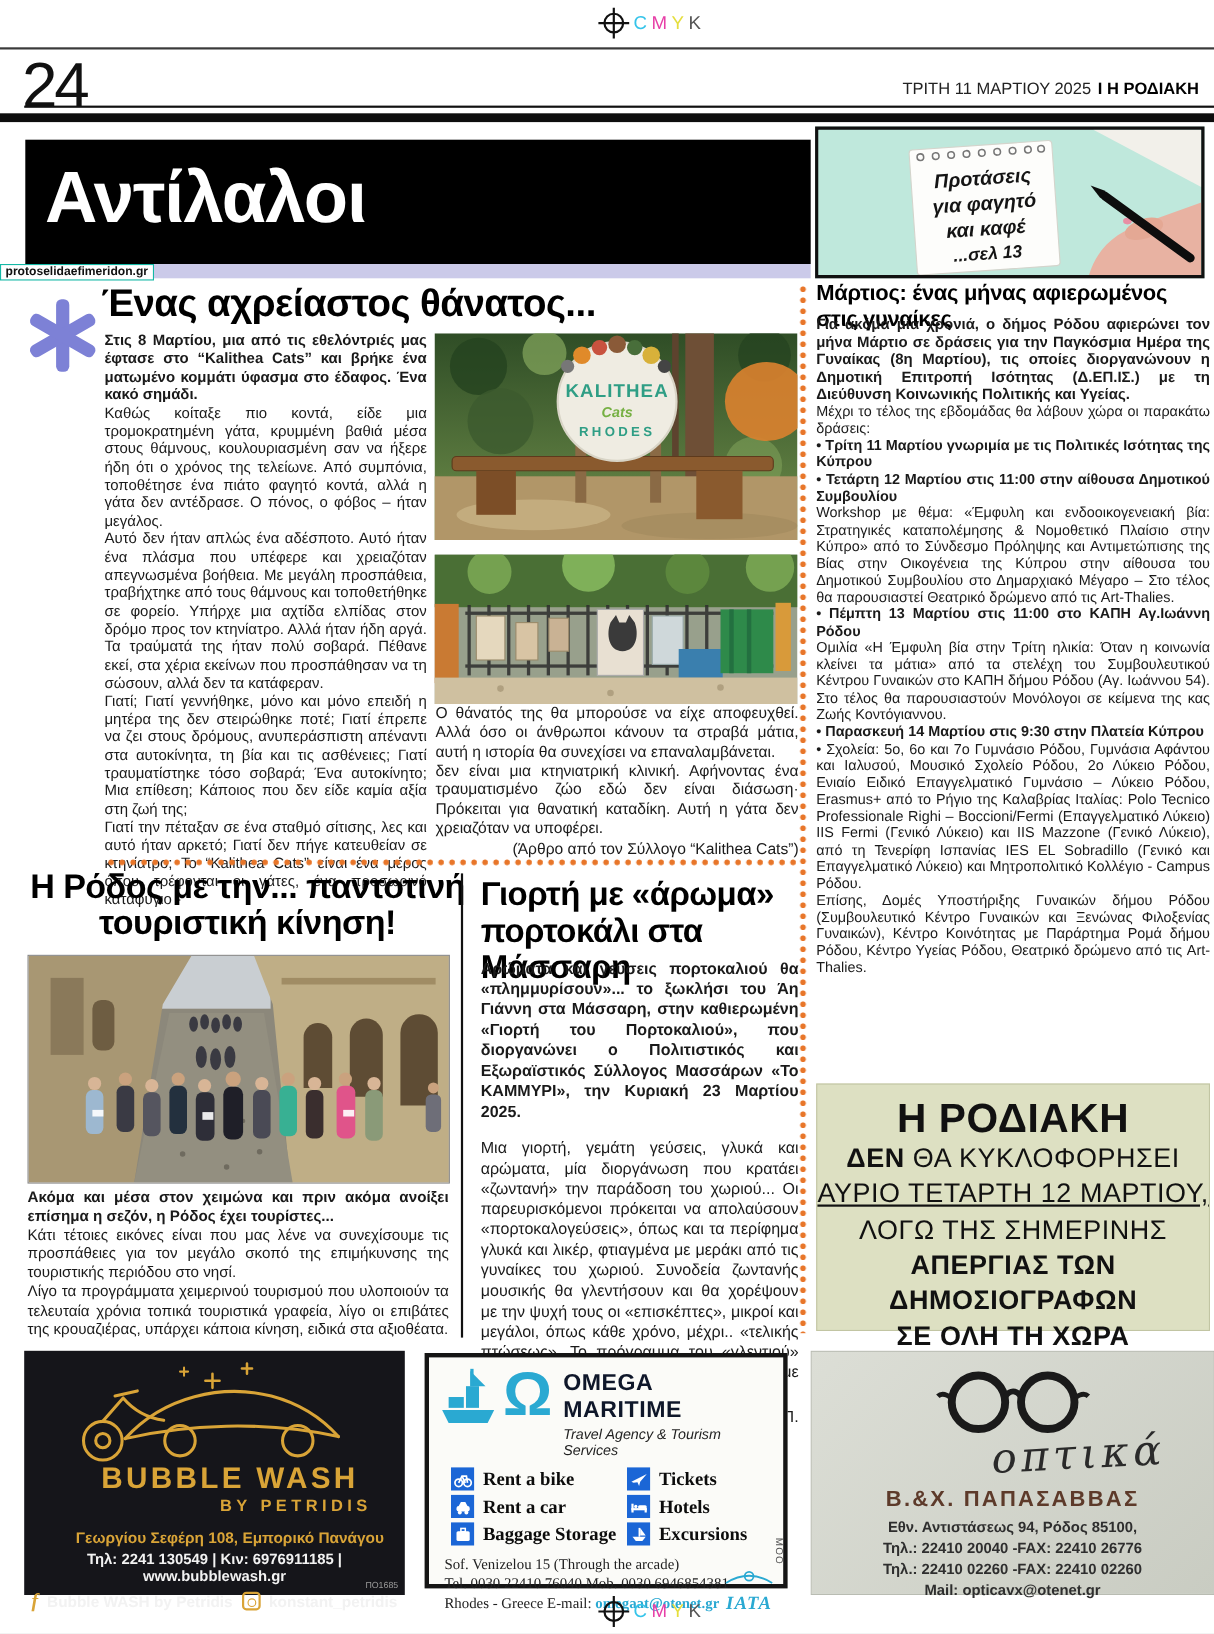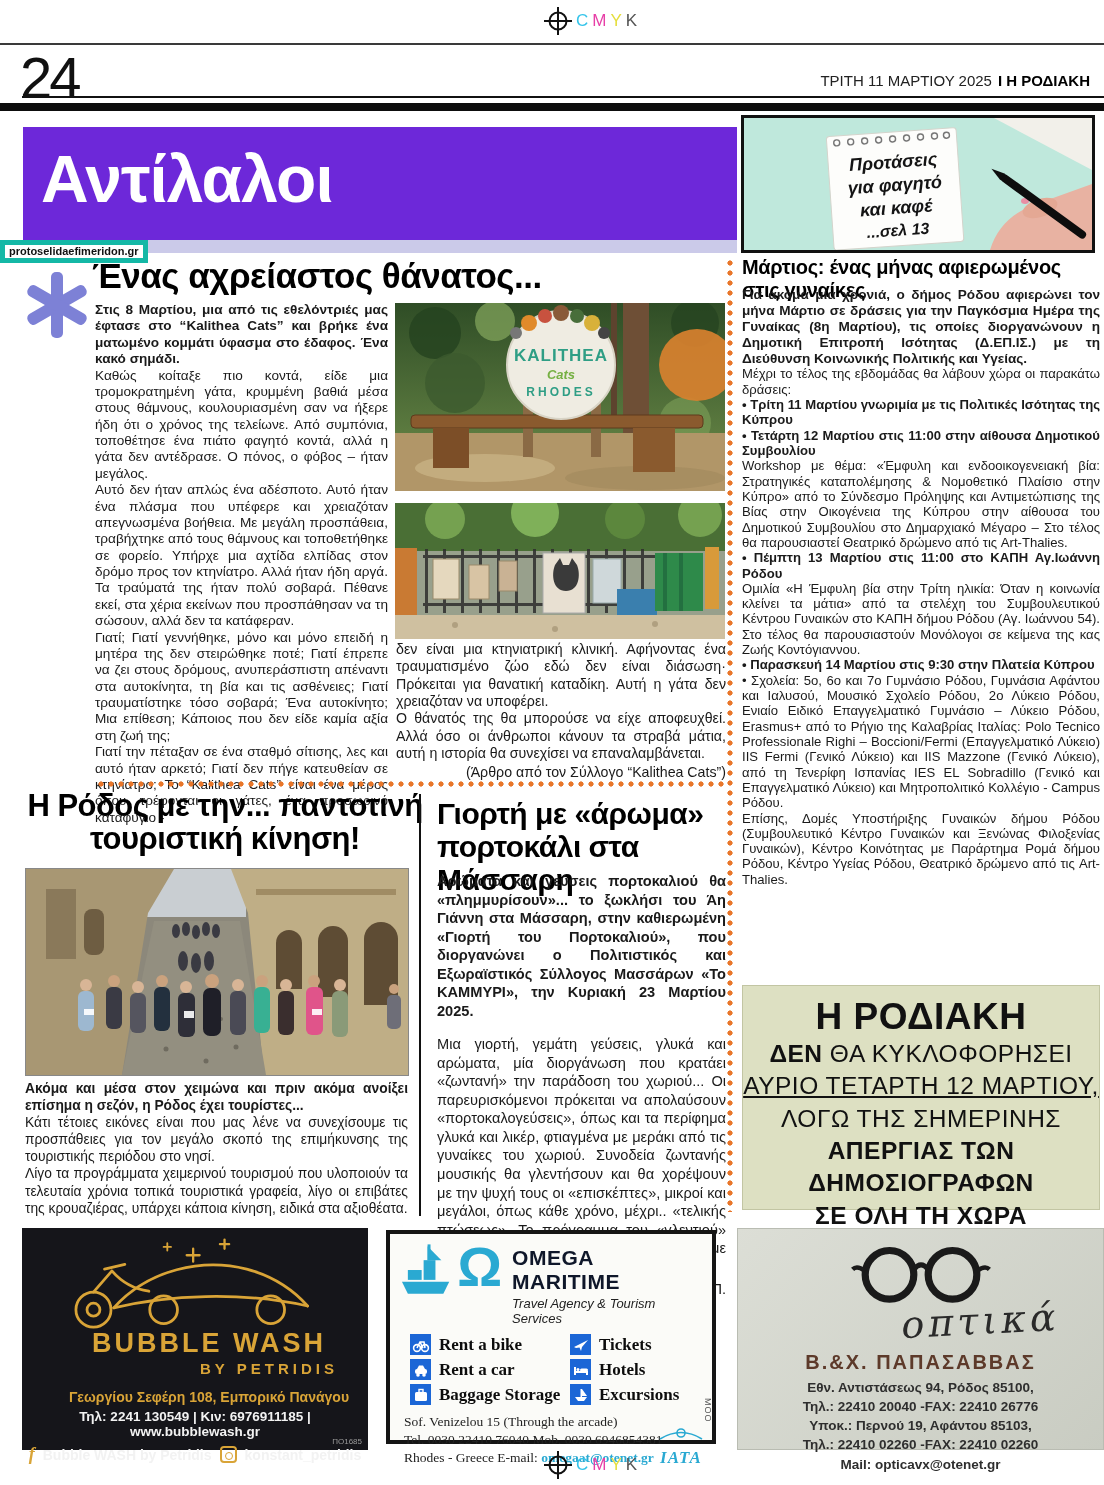--- a/index.html
+++ b/index.html
@@ -14,24 +14,24 @@
   .pagenum{left:20px;top:44px;font-size:58px;font-weight:300;letter-spacing:-3px;color:#111;}
   .hairline2{left:22px;top:96px;width:1082px;height:2px;background:#111;}
   .dateline{right:14px;top:72px;font-size:15px;color:#222;}
   .dateline .brand{font-weight:bold;margin-left:6px;color:#000;}
   .blackbar{left:0;top:103px;width:1104px;height:8px;background:#0d0d0d;}
   
   .regmark{display:flex;align-items:center;gap:3px;}
   .regmark .lt{font-size:17px;letter-spacing:1px;}
   .c-c{color:#35c4ea}.c-m{color:#e73fa7}.c-y{color:#e5de3d}.c-k{color:#555}
   
-  .banner{left:23px;top:127px;width:714px;height:113px;background:#6d28d9;}
+  .banner{left:23px;top:127px;width:714px;height:113px;background:#000000;}
   .banner .t{position:absolute;left:18px;top:14px;color:#fff;font-size:66px;font-weight:bold;letter-spacing:-1px;}
   .bannerstrip{left:23px;top:240px;width:714px;height:13px;background:#cbcae9;}
-  .watermark{left:0;top:240px;height:13px;padding:0 4px;background:#fff;border:5px solid #14b8a6;
+  .watermark{left:0;top:240px;height:13px;padding:0 4px;background:#fff;border:1px solid #14b8a6;
              font-size:11px;font-weight:bold;color:#111;line-height:13px;}
   
   .teaser{left:741px;top:115px;width:354px;height:138px;border:3px solid #111;background:#bfe8dc;box-sizing:border-box;}
   
   .star{left:24px;top:270px;}
   .cat-title{left:92px;top:256px;width:640px;font-size:35px;font-weight:800;letter-spacing:-0.5px;color:#000;}
   .colA{left:95px;top:302px;width:293px;font-size:13.6px;line-height:1.205;}
   .photo{left:395px;top:303px;width:330px;}
   .colB{left:396px;top:641px;width:330px;font-size:14.2px;line-height:1.22;}
   .byline{text-align:right;margin-top:2px;}
@@ -251,22 +251,22 @@
         <rect x="284" y="50" width="4" height="58" fill="#237040"></rect>
       <rect x="310" y="44" width="14" height="62" fill="#d89a3a"></rect>
       <rect x="0" y="112" width="330" height="24" fill="#cfc0a0"></rect>
       <circle cx="60" cy="122" r="3" fill="#b0a080"></circle>
         <circle cx="160" cy="126" r="3" fill="#b0a080"></circle>
         <circle cx="260" cy="121" r="3" fill="#b0a080"></circle>
     </svg>
   </div>
 
   <div class="abs colB j">
+    <p>Ο θάνατός της θα μπορούσε να είχε αποφευχθεί. Αλλά όσο οι άνθρωποι κάνουν τα στραβά μάτια, αυτή η ιστορία θα συνεχίσει να επαναλαμβάνεται.</p>
     <p>δεν είναι μια κτηνιατρική κλινική. Αφήνοντας ένα τραυματισμένο ζώο εδώ δεν είναι διάσωση· Πρόκειται για θανατική καταδίκη. Αυτή η γάτα δεν χρειαζόταν να υποφέρει.</p>
-    <p>Ο θάνατός της θα μπορούσε να είχε αποφευχθεί. Αλλά όσο οι άνθρωποι κάνουν τα στραβά μάτια, αυτή η ιστορία θα συνεχίσει να επαναλαμβάνεται.</p>
     <p class="byline">(Άρθρο από τον Σύλλογο “Kalithea Cats”)</p>
   </div>
 
   <div class="abs hdots"></div>
   <div class="abs vdots"></div>
 
   <div class="abs march-title">Μάρτιος: ένας μήνας αφιερωμένος στις γυναίκες</div>
   <div class="abs march j">
     <p class="lead">Για ακόμα μία χρονιά, ο δήμος Ρόδου αφιερώνει τον μήνα Μάρτιο σε δράσεις για την Παγκόσμια Ημέρα της Γυναίκας (8η Μαρτίου), τις οποίες διοργανώνουν η Δημοτική Επιτροπή Ισότητας (Δ.ΕΠ.ΙΣ.) με τη Διεύθυνση Κοινωνικής Πολιτικής και Υγείας.</p>
     <p>Μέχρι το τέλος της εβδομάδας θα λάβουν χώρα οι παρακάτω δράσεις:</p>
@@ -534,21 +534,20 @@
         <path d="M82,36 Q90,26 98,36" stroke-width="6"></path>
         <path d="M28,38 q-9,-7 -14,-2" stroke-width="5"></path>
           <path d="M152,38 q9,-7 14,-2" stroke-width="5"></path>
       </g>
     </svg>
     <div class="op-script">οπτικά</div>
     <div class="op-name">Β.&amp;Χ. ΠΑΠΑΣΑΒΒΑΣ</div>
     <div class="op-lines">
       <div>Εθν. Αντιστάσεως 94, Ρόδος 85100,</div>
       <div>Τηλ.: 22410 20040 -FAX: 22410 26776</div>
-      <div>Υποκ.: Περνού 19, Αφάντου 85103,</div>
       <div>Τηλ.: 22410 02260 -FAX: 22410 02260</div>
       <div>Mail: opticavx@otenet.gr</div>
     </div>
   </div>
 
   <div class="abs regmark" style="left:543px;top:1450px;">
     <svg width="30" height="30" viewBox="0 0 30 30">
       <circle cx="15" cy="15" r="8.5" fill="none" stroke="#111" stroke-width="2"></circle>
       <path d="M15,1 V29 M1,15 H29" stroke="#111" stroke-width="2" fill="none"></path>
     </svg>

